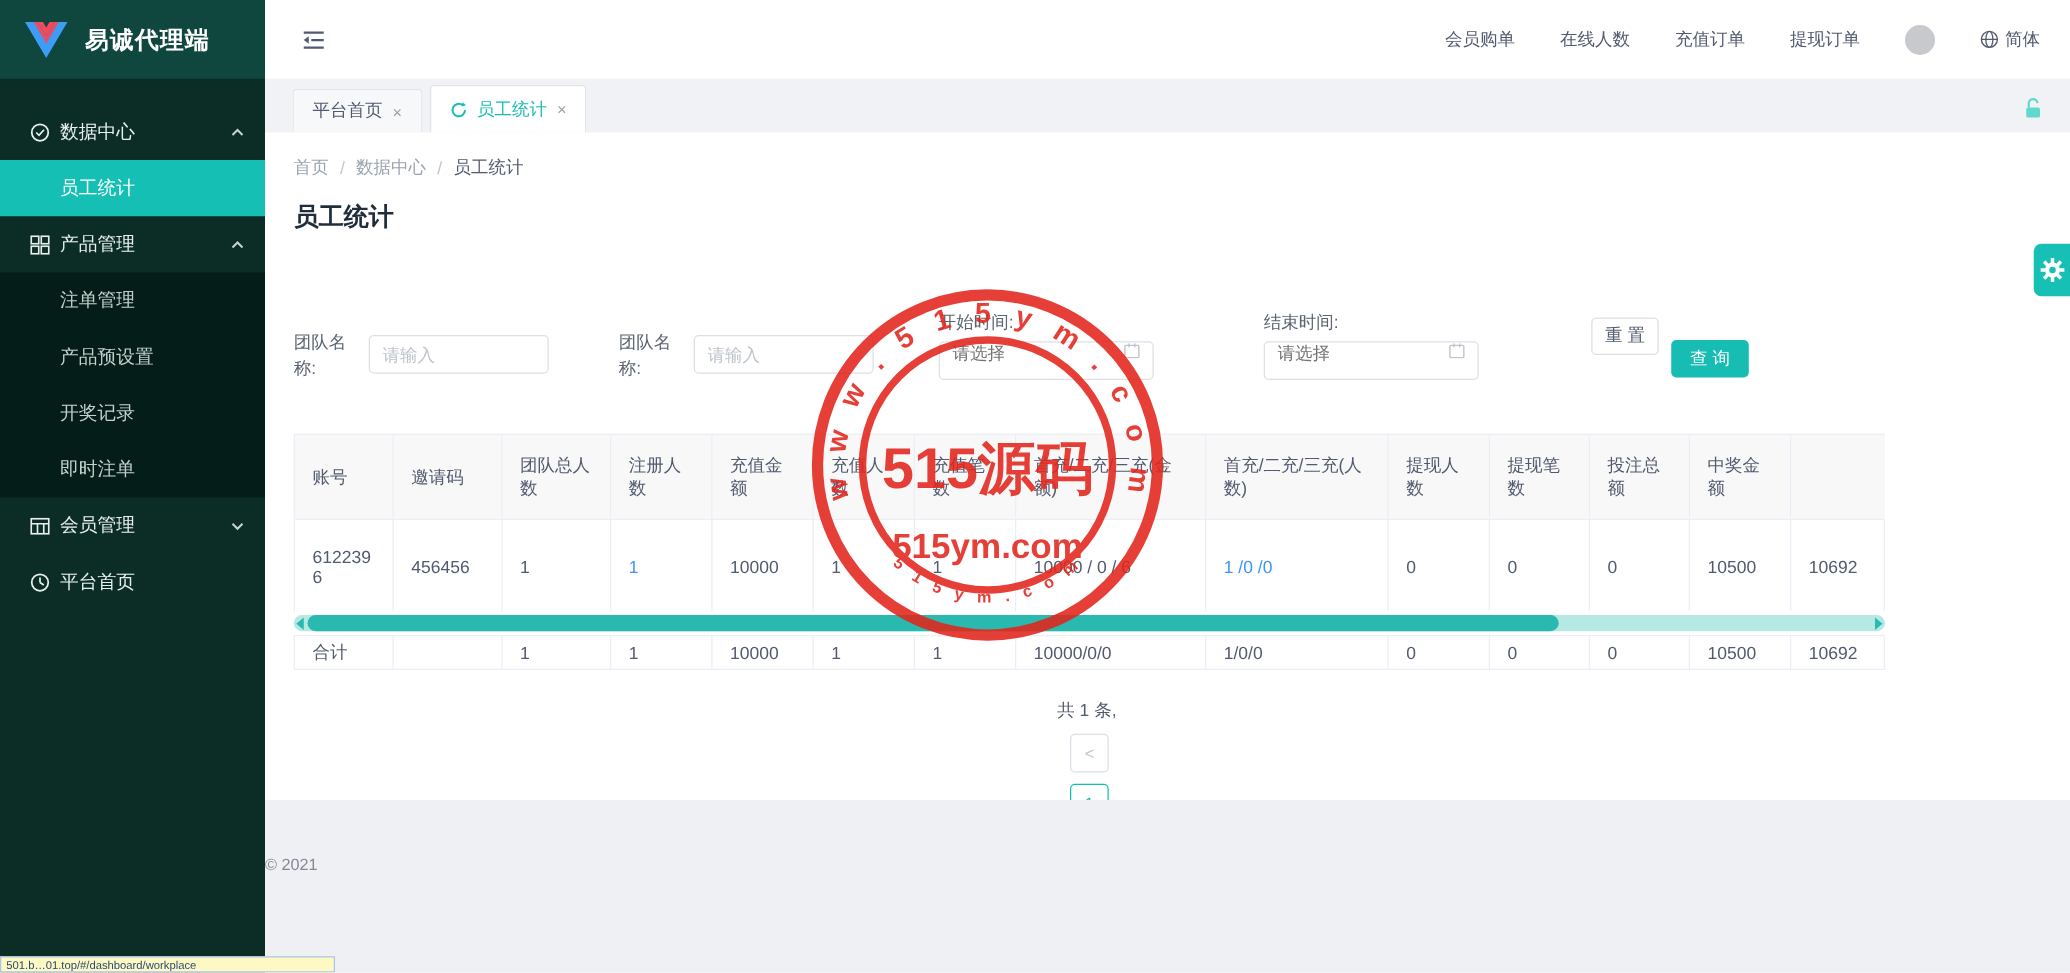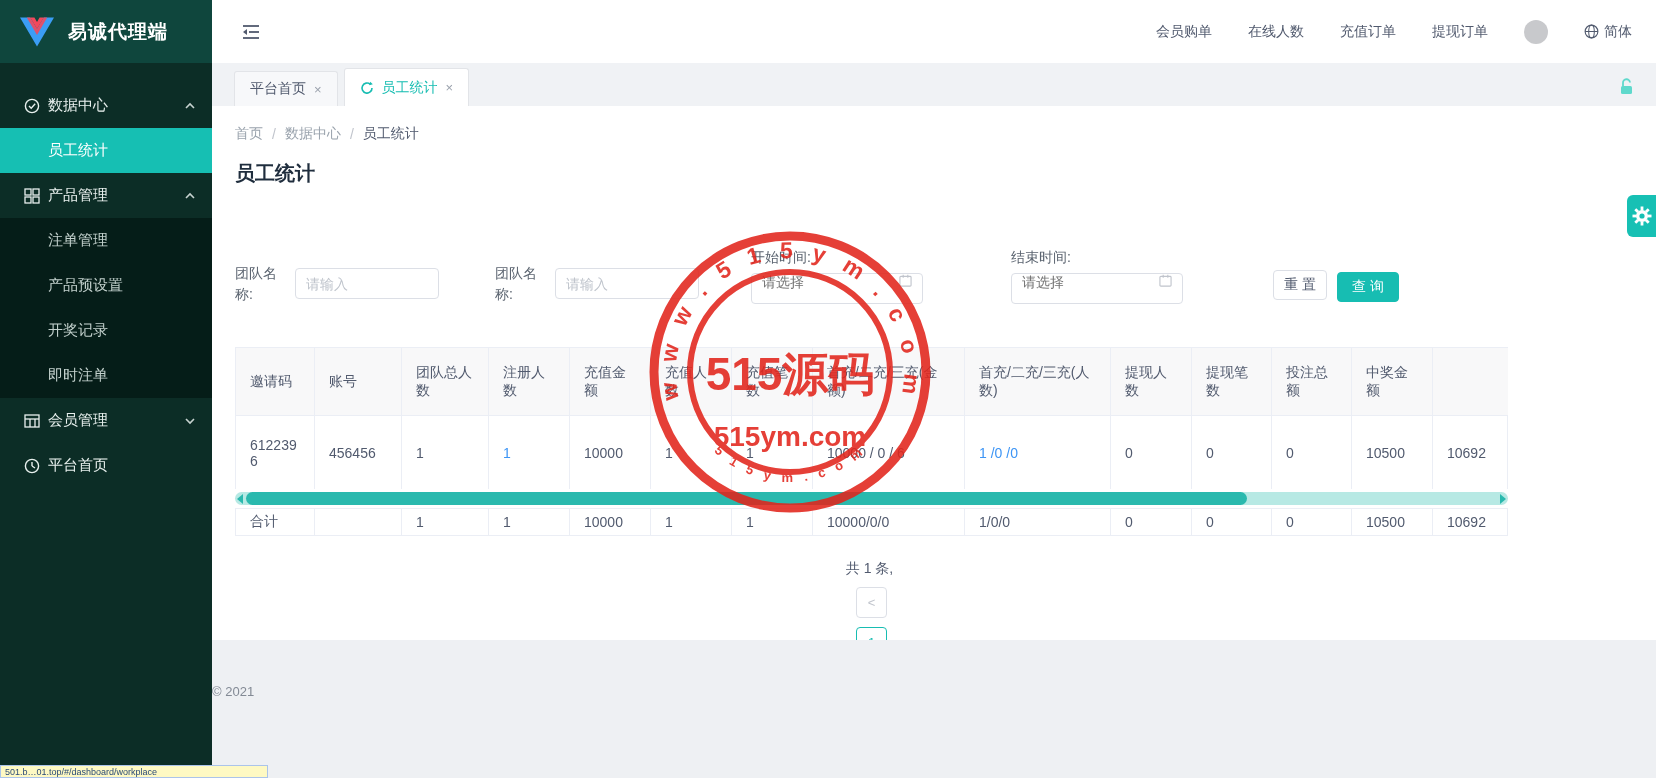--- a/index.html
+++ b/index.html
@@ -45,21 +45,21 @@
   .filters { margin-top:62px; display:flex; align-items:flex-end; }
   .fgroup { display:flex; align-items:center; }
   .flabel { width:48px; color:#5b6470; line-height:1.45; margin-right:12px; }
   .vgroup { display:flex; flex-direction:column; }
   .vgroup .flabel2 { color:#5b6470; margin-bottom:6px; }
   input.txt { width:144px; height:31px; border:1px solid #dcdfe6; border-radius:4px; padding:0 10px; font-size:14px; color:#515a6e; outline:none; font-family:inherit; }
   input.txt::placeholder { color:#bfc4cc; }
   .datebox { width:172px; height:31px; border:1px solid #dcdfe6; border-radius:4px; display:flex; align-items:flex-start; padding:0 10px; color:#737373; background:#fff; cursor:pointer; }
   .datebox .ph { flex:1; }
   .btn { height:30px; border-radius:4px; font-size:14px; display:inline-flex; align-items:center; justify-content:center; cursor:pointer; font-family:inherit; }
-  .btn-reset { width:54px; background:#fff; border:1px solid #dcdfe6; color:#515a6e; margin-bottom:4px; }
+  .btn-reset { width:54px; background:#fff; border:1px solid #dcdfe6; color:#515a6e; margin-bottom:20px; }
   .btn-query { width:62px; background:#17bdb2; border:1px solid #17bdb2; color:#fff; margin-bottom:2px; margin-left:10px; }
 
   
   .tbl { margin-top:43px; width:1273px; }
   .trow { display:grid; grid-template-columns:80px 87px 87px 81px 81px 81px 81px 152px 146px 81px 80px 80px 81px 75px; }
   .trow > div { border-right:1px solid #ebeef5; padding:10px 14px; word-break:break-all; display:flex; align-items:center; }
   .trow > div:first-child { border-left:1px solid #ebeef5; }
   .thead { background:#f8f8f9; border-top:1px solid #ebeef5; color:#515a6e; min-height:68px; }
   .tbody { min-height:74px; border-top:1px solid #ebeef5; }
   .tsum  { border-top:1px solid #ebeef5; border-bottom:1px solid #ebeef5; }
@@ -256,22 +256,22 @@
                 <line x1="9.5" y1="0.8" x2="9.5" y2="4" stroke="#c0c4cc" stroke-width="1.2"></line>
               </svg>
           </div>
         </div>
         <button class="btn btn-reset">重 置</button>
         <button class="btn btn-query">查 询</button>
       </div>
 
       <div class="tbl">
         <div class="trow thead">
+          <div>账号</div>
           <div>邀请码</div>
-          <div>账号</div>
           <div>团队总人数</div>
           <div>注册人数</div>
           <div>充值金额</div>
           <div>充值人数</div>
           <div>充值笔数</div>
           <div>首充/二充/三充(金额)</div>
           <div>首充/二充/三充(人数)</div>
           <div>提现人数</div>
           <div>提现笔数</div>
           <div>投注总额</div>

